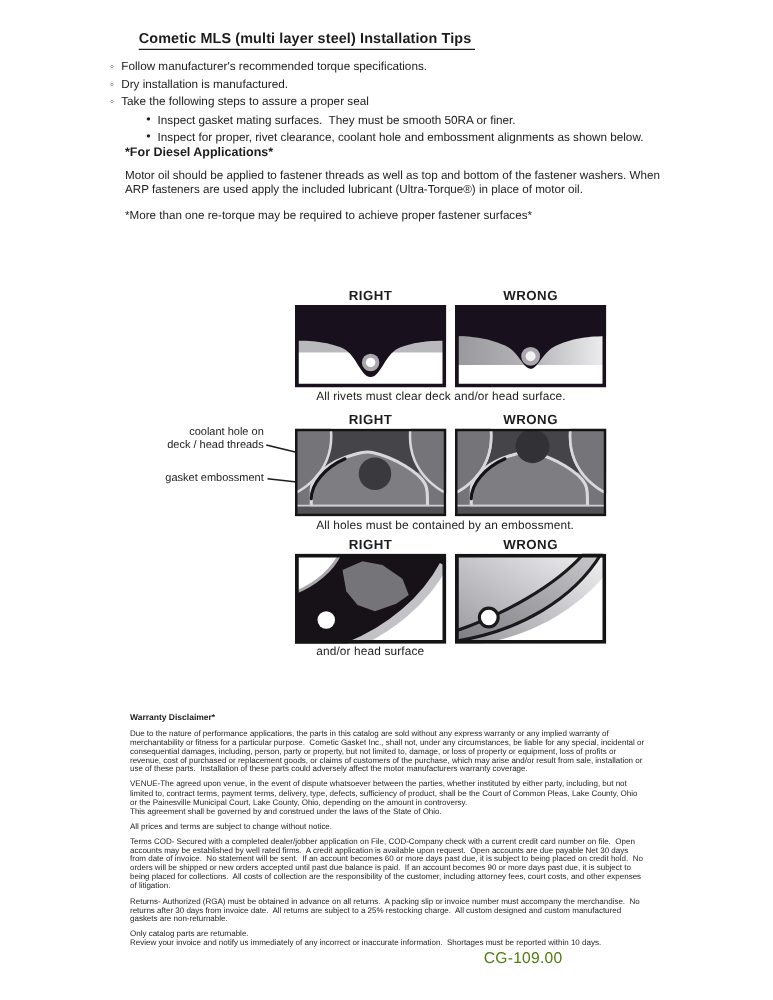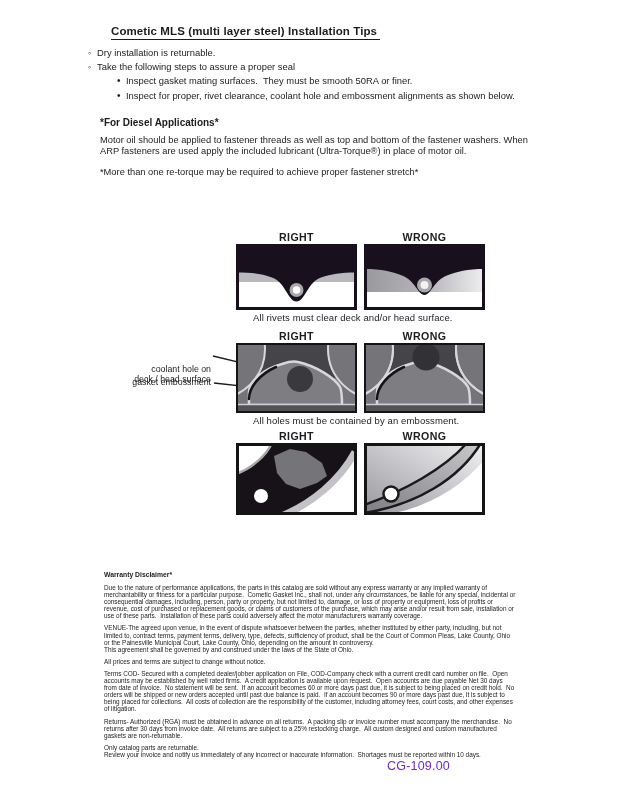--- a/index.html
+++ b/index.html
@@ -50,40 +50,41 @@
 
   
   .disclaimer { position:absolute; left:104px; top:571px; width:412px; }
   .disclaimer h3 { font-size:6.8px; font-weight:bold; margin-bottom:6px; }
   .blk { font-size:6.4px; line-height:7.1px; margin-top:5px; white-space:pre-wrap; }
   .blk.cont { margin-top:0; }
   .blk:first-of-type { margin-top:0; }
 
   
   .footer-code { position:absolute; left:387px; top:759px; font-size:12.5px;
-                 letter-spacing:0.2px; color:#6d28d9; }
+                 letter-spacing:0.2px; color:#4d7c0f; }
 </style>
 </head>
 <body>
 
 <div class="page">
 
   <div class="title">Cometic MLS (multi layer steel) Installation Tips</div>
 
   <ul class="tips">
-    <li class="l1">Dry installation is returnable.</li>
+    <li class="l1">Follow manufacturer's recommended torque specifications.</li>
+    <li class="l1">Dry installation is manufactured.</li>
     <li class="l1">Take the following steps to assure a proper seal</li>
     <li class="l2">Inspect gasket mating surfaces.  They must be smooth 50RA or finer.</li>
     <li class="l2">Inspect for proper, rivet clearance, coolant hole and embossment alignments as shown below.</li>
   </ul>
 
   <div class="diesel">
     <h2>*For Diesel Applications*</h2>
     <p>Motor oil should be applied to fastener threads as well as top and bottom of the fastener washers. When ARP fasteners are used apply the included lubricant (Ultra-Torque®) in place of motor oil.</p>
-    <p>*More than one re-torque may be required to achieve proper fastener stretch*</p>
+    <p>*More than one re-torque may be required to achieve proper fastener surfaces*</p>
   </div>
 
   <div class="dset" style="left:236px; top:231px;">
     <div class="hdr-row">
       <div class="hdr">RIGHT</div>
       <div class="hdr">WRONG</div>
     </div>
     <div class="panel-row">
       <svg width="121" height="66" viewBox="0 0 121 66">
         <rect width="121" height="66" fill="#ffffff"></rect>
@@ -106,23 +107,23 @@
         <path d="M0,0 H121 V25 C102,25 94,27.5 83,31.5 C70,36 67,51 60.5,51 C54,51 51,36 38,31.5 C27,27.5 19,25 0,25 Z" fill="#18101d"></path>
         <circle cx="60.5" cy="41" r="7.5" fill="#a9a8ac"></circle>
         <circle cx="60.5" cy="41" r="4" fill="#f2f2f3"></circle>
         <rect x="1.5" y="1.5" width="118" height="63" fill="none" stroke="#18101d" stroke-width="3"></rect>
       </svg>
     </div>
     <div class="dcaption">All rivets must clear deck and/or head surface.</div>
   </div>
 
   <div class="dset" style="left:120px; top:330px; width:370px; height:100px;">
-    <div class="lbl" style="top:11px;margin-top:24px;">
+    <div class="lbl" style="top:11px;">
       <div>coolant hole on</div>
-      <div>deck / head surface</div>
+      <div>deck / head threads</div>
     </div>
     <div class="lbl" style="top:48px;">
       <div>gasket embossment</div>
     </div>
     <svg class="leader-svg" width="370" height="100">
       <line x1="93" y1="26" x2="180" y2="47" stroke="#1c1c1e" stroke-width="1.3"></line>
       <line x1="94" y1="53" x2="148" y2="59" stroke="#1c1c1e" stroke-width="1.3"></line>
     </svg>
     <div class="panels-wrap" style="position:absolute; left:116px; top:0;">
       <div class="hdr-row">
@@ -190,20 +191,21 @@
           </linearGradient>
         </defs>
         <rect width="121" height="72" fill="url(#bg3)"></rect>
         <path d="M121,16 C96,46 60,66 20,72 L121,72 Z" fill="#ffffff"></path>
         <path d="M0,62 C40,48 80,26 103,0 L117,0 C95,36 52,62 0,70 Z" fill="url(#band3)" stroke="#1a1a1a" stroke-width="2.5"></path>
         <circle cx="27" cy="51" r="7.5" fill="#ffffff" stroke="#1a1a1a" stroke-width="2.5"></circle>
         <rect x="1.5" y="1.5" width="118" height="69" fill="none" stroke="#141414" stroke-width="3"></rect>
       </svg>
     </div>
     <div class="dcaption two">
+      <div>and/or head surface</div>
     </div>
   </div>
 
   <div class="disclaimer">
     <h3>Warranty Disclaimer*</h3>
     <div class="blk">Due to the nature of performance applications, the parts in this catalog are sold without any express warranty or any implied warranty of merchantability or fitness for a particular purpose.  Cometic Gasket Inc., shall not, under any circumstances, be liable for any special, incidental or consequential damages, including, person, party or property, but not limited to, damage, or loss of property or equipment, loss of profits or revenue, cost of purchased or replacement goods, or claims of customers of the purchase, which may arise and/or result from sale, installation or use of these parts.  Installation of these parts could adversely affect the motor manufacturers warranty coverage.</div>
     <div class="blk">VENUE-The agreed upon venue, in the event of dispute whatsoever between the parties, whether instituted by either party, including, but not limited to, contract terms, payment terms, delivery, type, defects, sufficiency of product, shall be the Court of Common Pleas, Lake County, Ohio or the Painesville Municipal Court, Lake County, Ohio, depending on the amount in controversy.</div>
     <div class="blk cont">This agreement shall be governed by and construed under the laws of the State of Ohio.</div>
     <div class="blk">All prices and terms are subject to change without notice.</div>
     <div class="blk">Terms COD- Secured with a completed dealer/jobber application on File, COD-Company check with a current credit card number on file.  Open accounts may be established by well rated firms.  A credit application is available upon request.  Open accounts are due payable Net 30 days from date of invoice.  No statement will be sent.  If an account becomes 60 or more days past due, it is subject to being placed on credit hold.  No orders will be shipped or new orders accepted until past due balance is paid.  If an account becomes 90 or more days past due, it is subject to being placed for collections.  All costs of collection are the responsibility of the customer, including attorney fees, court costs, and other expenses of litigation.</div>

